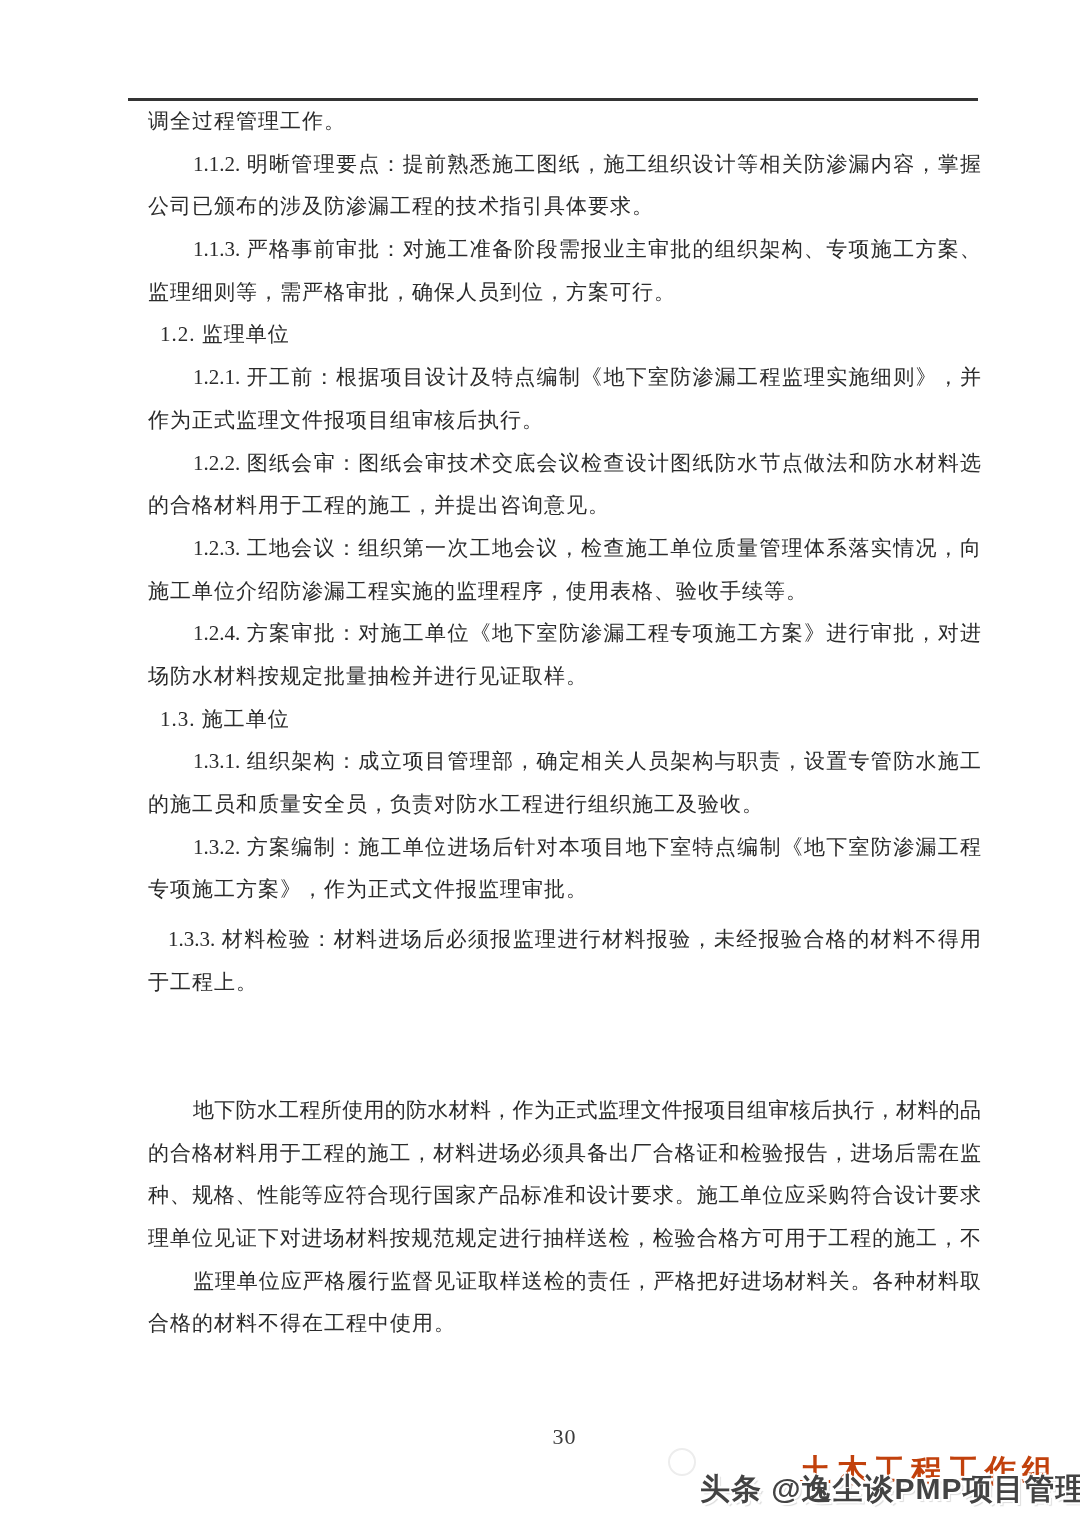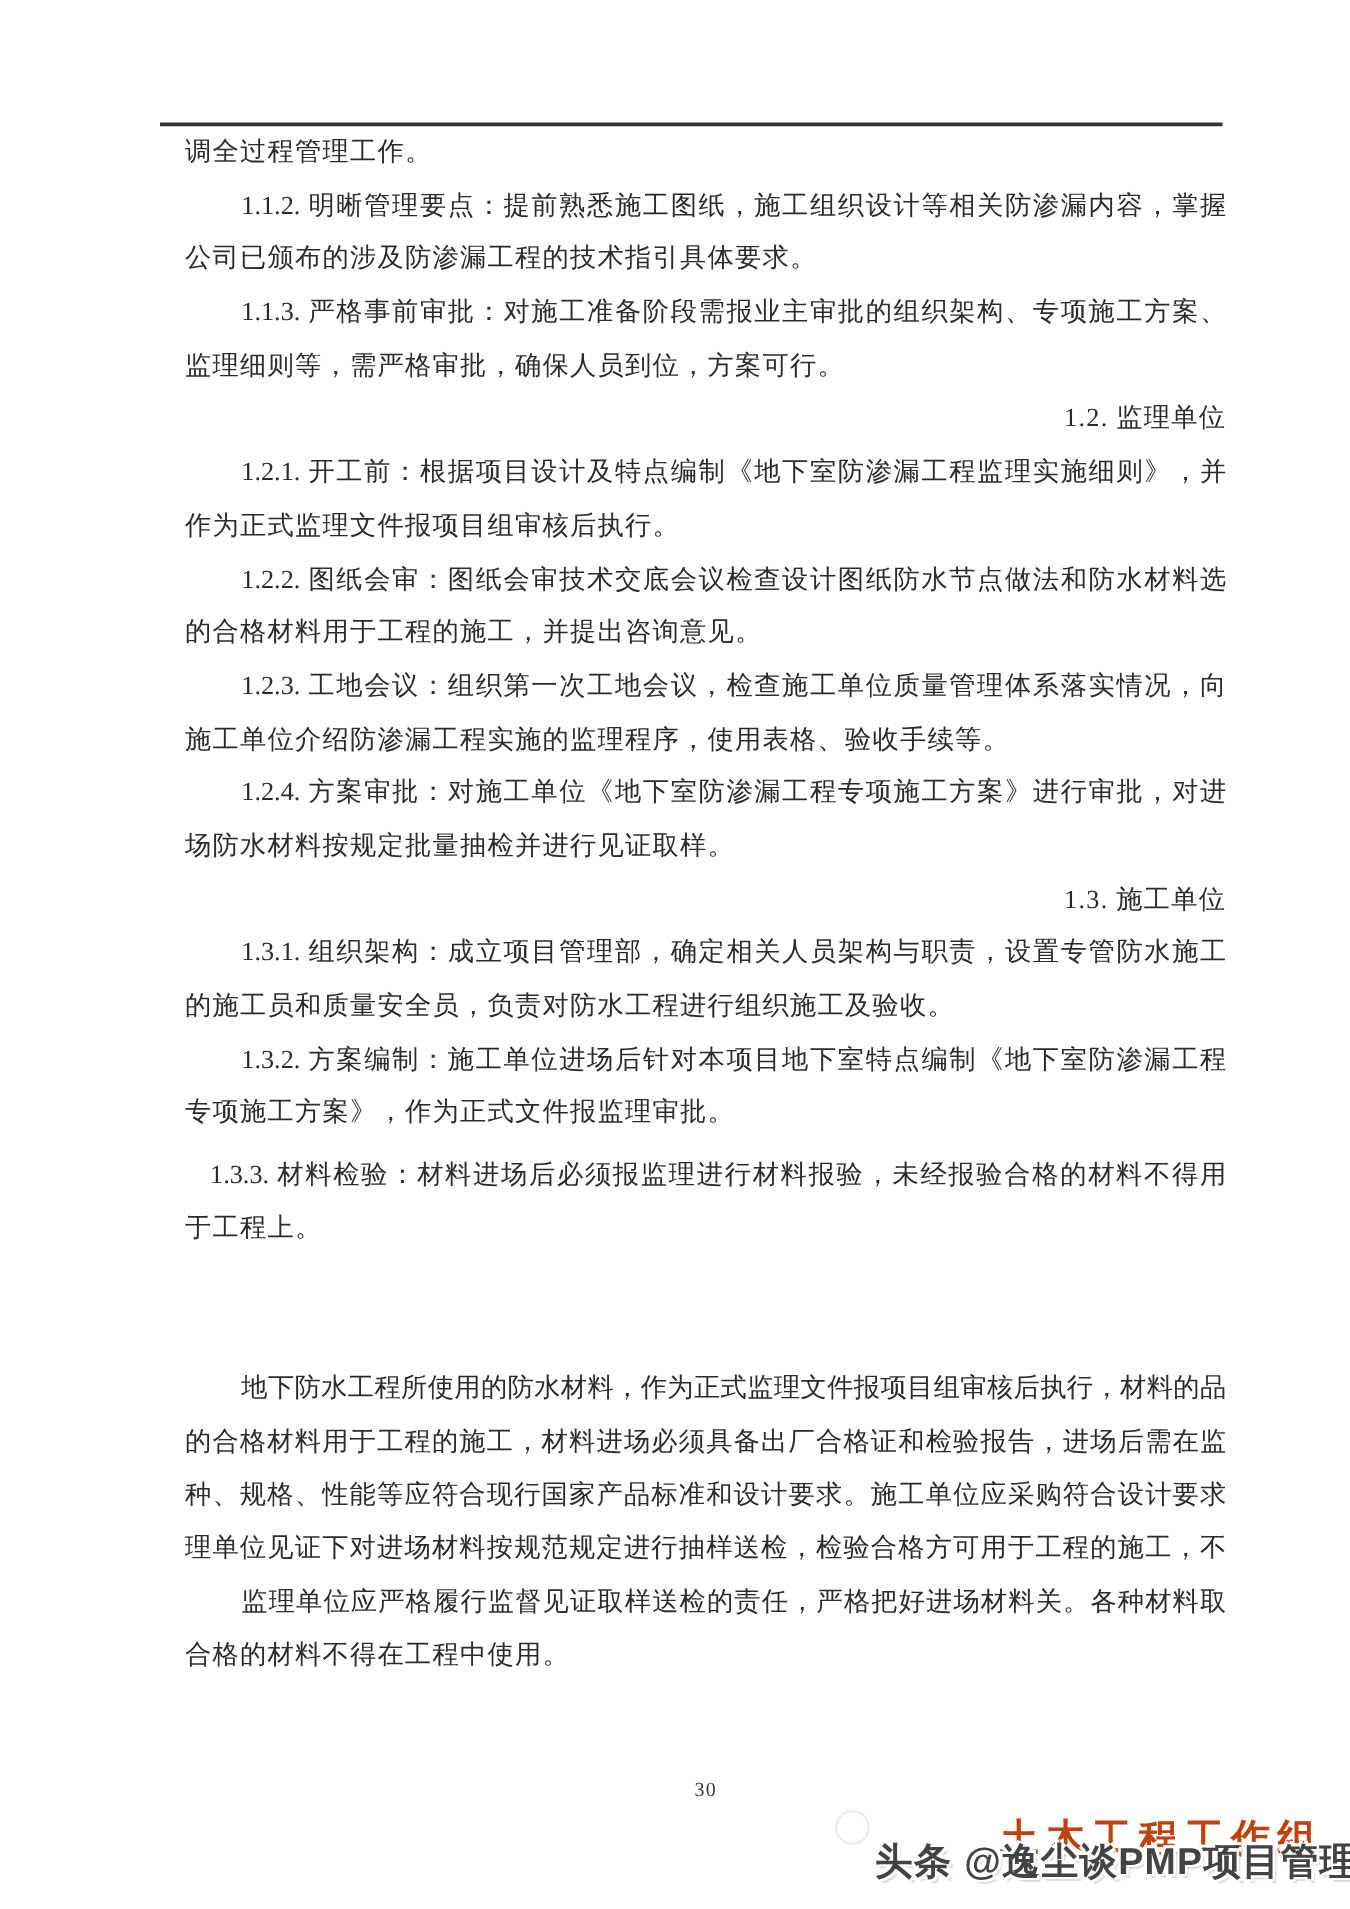--- a/index.html
+++ b/index.html
@@ -41,28 +41,28 @@
   .line.fill {
     white-space: normal;
     letter-spacing: 0;
     text-align: justify;
     text-align-last: justify;
     text-justify: inter-character;
     overflow: hidden;
   }
   .indent-num  { text-indent: 45px; }
   .indent-num2 { text-indent: 20px; }
-  .indent-head { text-indent: 12px; text-align: right; }
+  .indent-head { text-indent: 12px; }
   .gap-before  { margin-top: 7px; }
   .page-number {
     position: absolute;
     left: 148px; top: 1424px;
     width: 833px;
     text-align: center;
-    font-size: 16px;
+    font-size: 22px;
     color: #3a3a3a;
     letter-spacing: 1px;
   }
   .wm-faint-logo {
     position: absolute;
     left: 668px; top: 1448px;
     width: 24px; height: 24px;
     border: 2px solid #ededed;
     border-radius: 50%;
     background: transparent;

